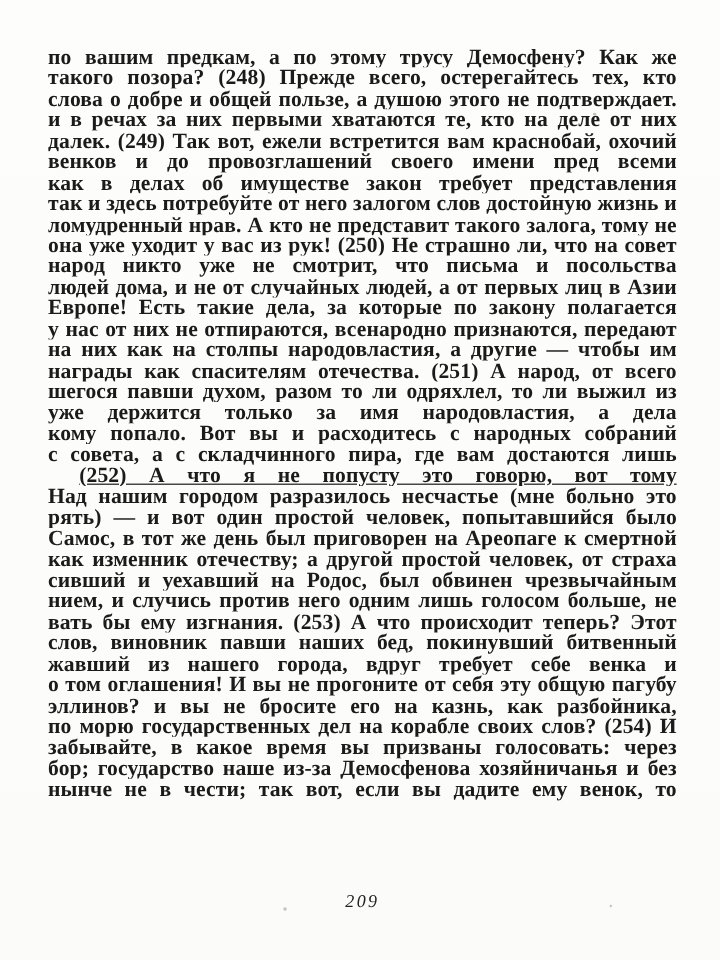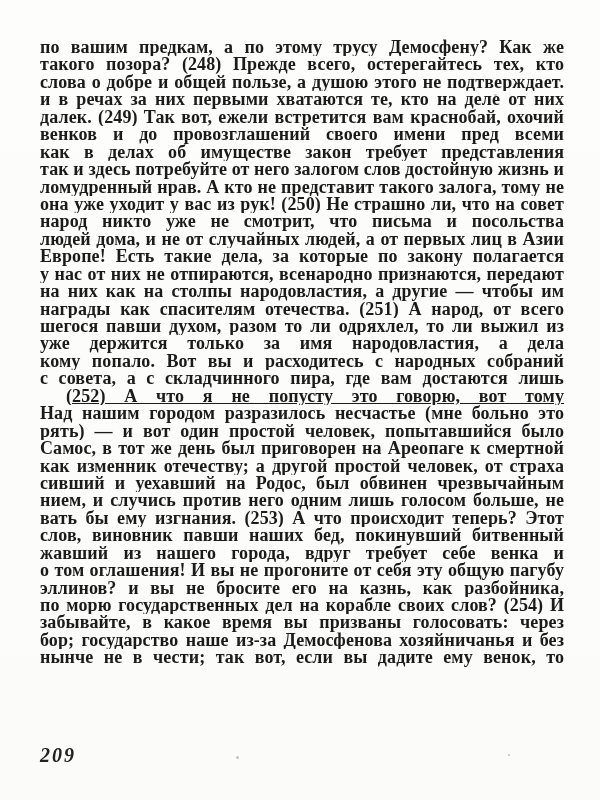--- a/index.html
+++ b/index.html
@@ -39,23 +39,24 @@
   }
   .line.indent {
     text-indent: 26px;
     text-decoration: underline;
   }
   .page-num {
     position: absolute;
     left: 40px;
     top: 744px;
     width: 524px;
+    text-align: center;
     font-style: italic;
-    font-weight: 700;
-    font-size: 20px;
+    font-weight: 400;
+    font-size: 15px;
     letter-spacing: 2px;
     color: #222;
   }
   .speck {
     position: absolute;
     background: #c4c4bd;
     border-radius: 50%;
   }
   .speck.s1 { left: 494px; top: 94px;  width: 3px; height: 2px; }
   .speck.s2 { left: 236px; top: 756px; width: 3px; height: 3px; }

